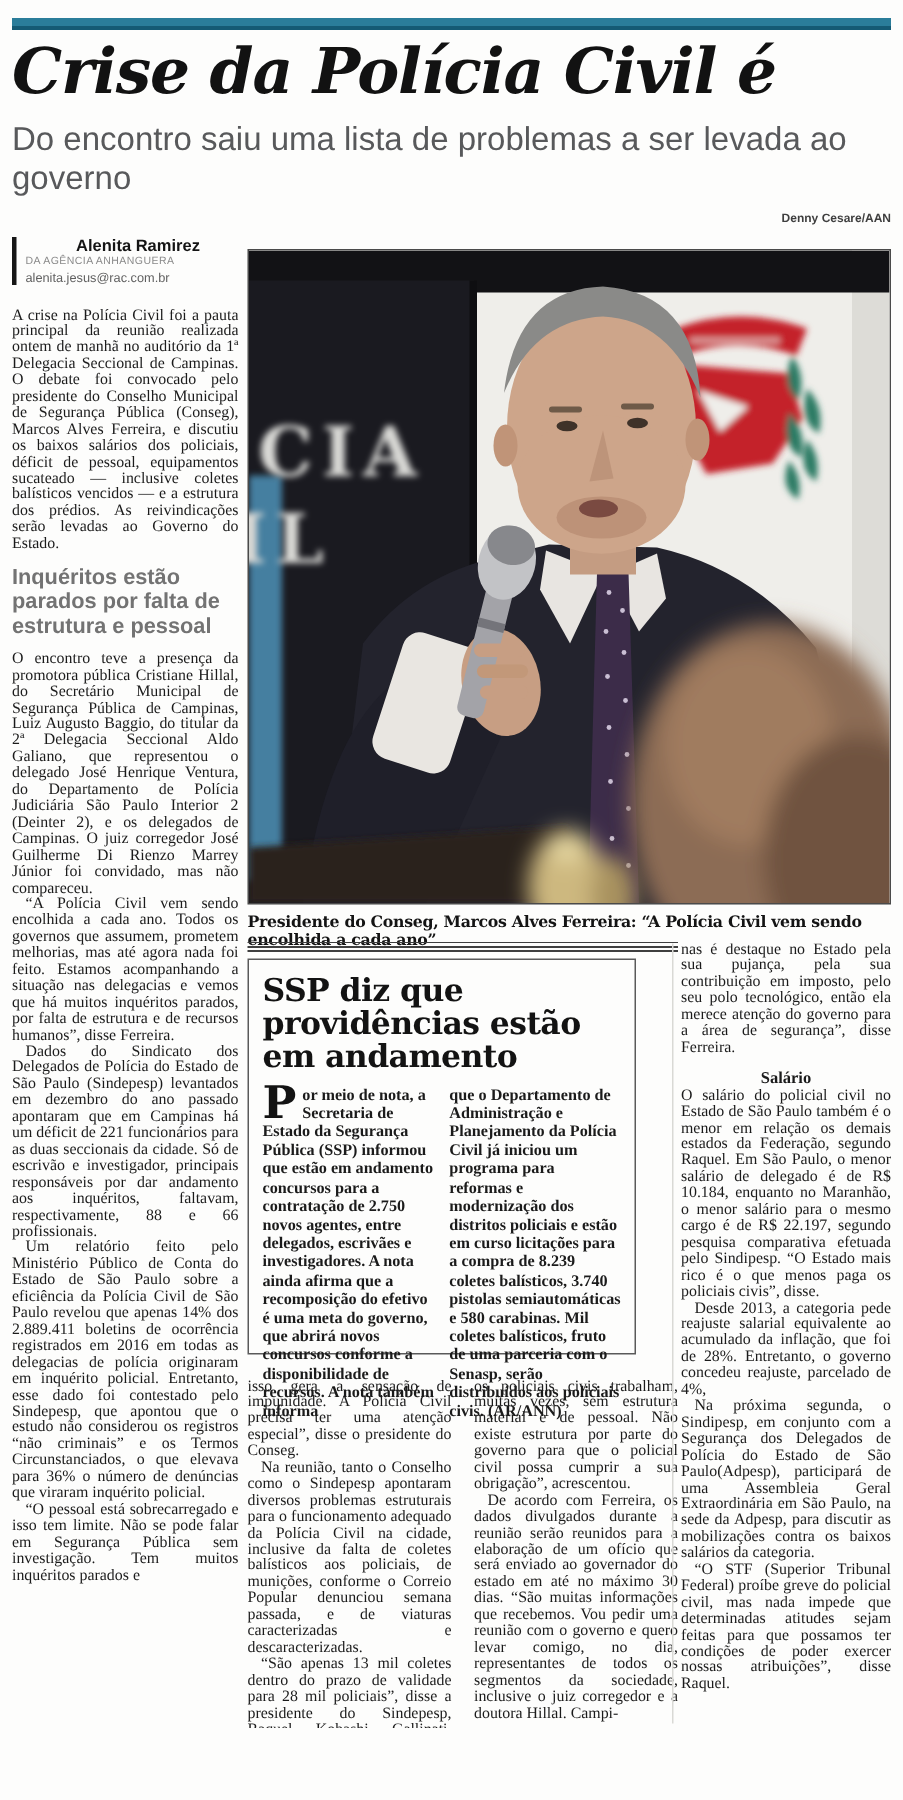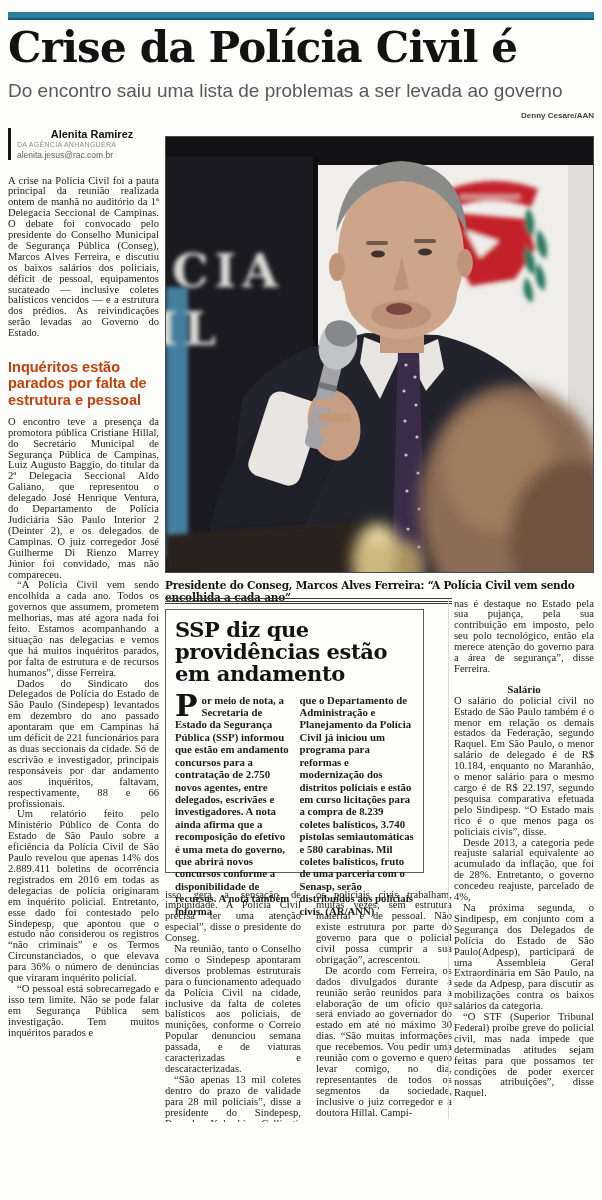--- a/index.html
+++ b/index.html
@@ -6,39 +6,39 @@
   body { width:602px; height:1200px; background:#fdfdfc; font-family:"Liberation Serif",serif; color:#1b1b1b; }
   .page { position:relative; width:602px; height:1200px; overflow:hidden; }
   .inner { padding:0 8px; }
 
   
   .topbar { margin-top:12px; height:8px; background:linear-gradient(#2b7d9a 0 70%, #155a74 70%); }
   .kicker { margin-top:8px; font-family:"Liberation Sans",sans-serif; font-size:12.5px; font-weight:bold; letter-spacing:.3px; }
   .k1 { color:#1f7092; }
   .k-sep { color:#9dbfce; margin:0 4px; letter-spacing:-1px; }
   .k2 { color:#3c3c3c; }
-  h1.headline { margin:6px 0 0; font-family:"DejaVu Serif",serif; font-weight:bold; font-size:42px; line-height:1.06; letter-spacing:-0.8px; color:#121212; }
+  h1.headline { margin:6px 0 0; font-family:"DejaVu Serif",serif; font-weight:bold; font-size:42px; line-height:1.06; letter-spacing:-0.8px; color:#121212;font-style:italic; }
   h1.headline span { display:block; }
-  .deck { margin-top:9px; font-family:"Liberation Sans",sans-serif; font-size:19px; color:#58595b; }
+  .deck { margin-top:9px; font-family:"Liberation Sans",sans-serif; font-size:22px; color:#58595b; }
   .credit { margin-top:9px; text-align:right; font-family:"Liberation Sans",sans-serif; font-size:8px; font-weight:bold; color:#3f3f3f; }
 
   
   .main { position:relative; margin-top:2px; height:1000px; }
 
   .byline { position:absolute; left:0; top:6px; width:150px; border-left:3px solid #161616; padding-left:6px; font-family:"Liberation Sans",sans-serif; }
   .by-name { font-size:11px; font-weight:bold; color:#141414;text-align:center; }
   .by-agency { font-size:7px; color:#8a8a8a; letter-spacing:.3px; margin-top:1px; }
   .by-email { font-size:8.5px; color:#5f5f5f; margin-top:2px; }
 
   .colbody { font-size:10.6px; line-height:10.9px; text-align:justify; color:#1b1b1b; }
   .colbody p { margin:0; }
   .colbody p.ind { text-indent:9px; }
 
   .col1 { position:absolute; left:0; top:54px; width:151px; height:946px; overflow:hidden; }
-  .col-sub { font-family:"Liberation Sans",sans-serif; font-weight:bold; font-size:14.5px; line-height:1.12; color:#c2410c; margin:20px 0 9px; text-align:left; text-indent:0; }
+  .col-sub { font-family:"Liberation Sans",sans-serif; font-weight:bold; font-size:14.5px; line-height:1.12; color:#737373; margin:8px 0 9px; text-align:left; text-indent:0; }
 
   .photo-wrap { position:absolute; left:157px; top:14px; width:429px; height:437px; border:1px solid #4a4a4a; box-sizing:border-box; background:#ececea; }
   .photo-wrap svg { display:block; }
 
   .caption { position:absolute; left:157px; top:457px; width:429px; font-family:"DejaVu Serif",serif; font-weight:bold; font-size:10.5px; color:#141414; letter-spacing:-0.2px; }
 
   .scotch { position:absolute; left:157px; top:476px; width:287px; height:8px;
             background:repeating-linear-gradient(to bottom, #3f3f3f 0 1px, transparent 1px 2.7px); }
   .ssp-box { position:absolute; left:157px; top:487px; width:259px; height:264px; border:1px solid #5a5a5a; box-sizing:border-box; padding:9px 9px 0; background:#fdfdfc; }
   .ssp-title { font-family:"DejaVu Serif",serif; font-weight:bold; font-size:21px; line-height:1.05; letter-spacing:-0.4px; color:#131313; }

